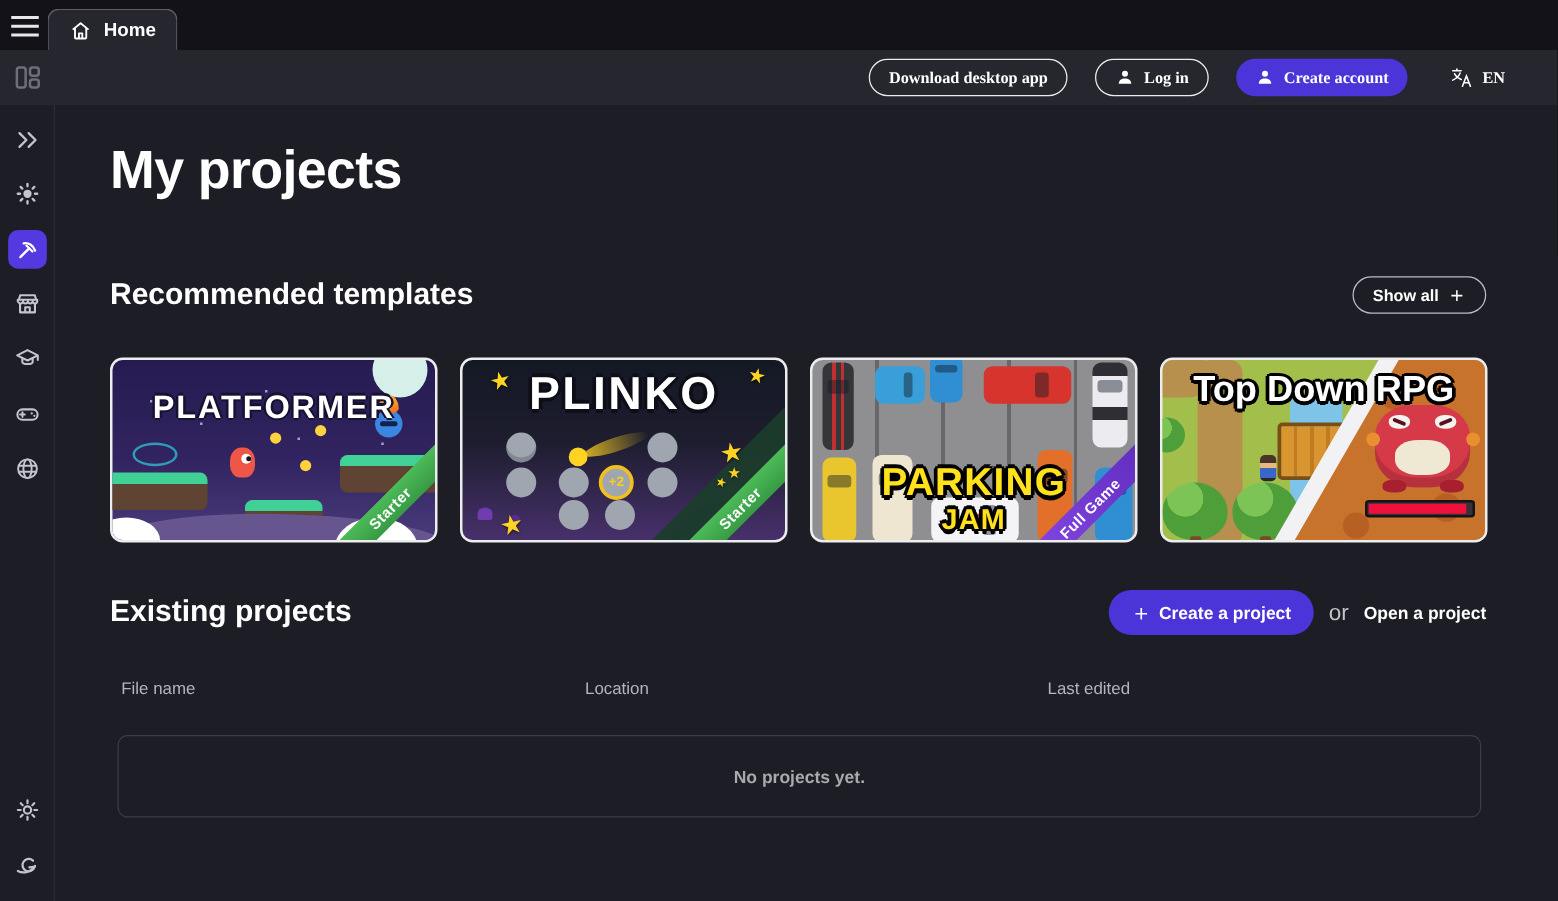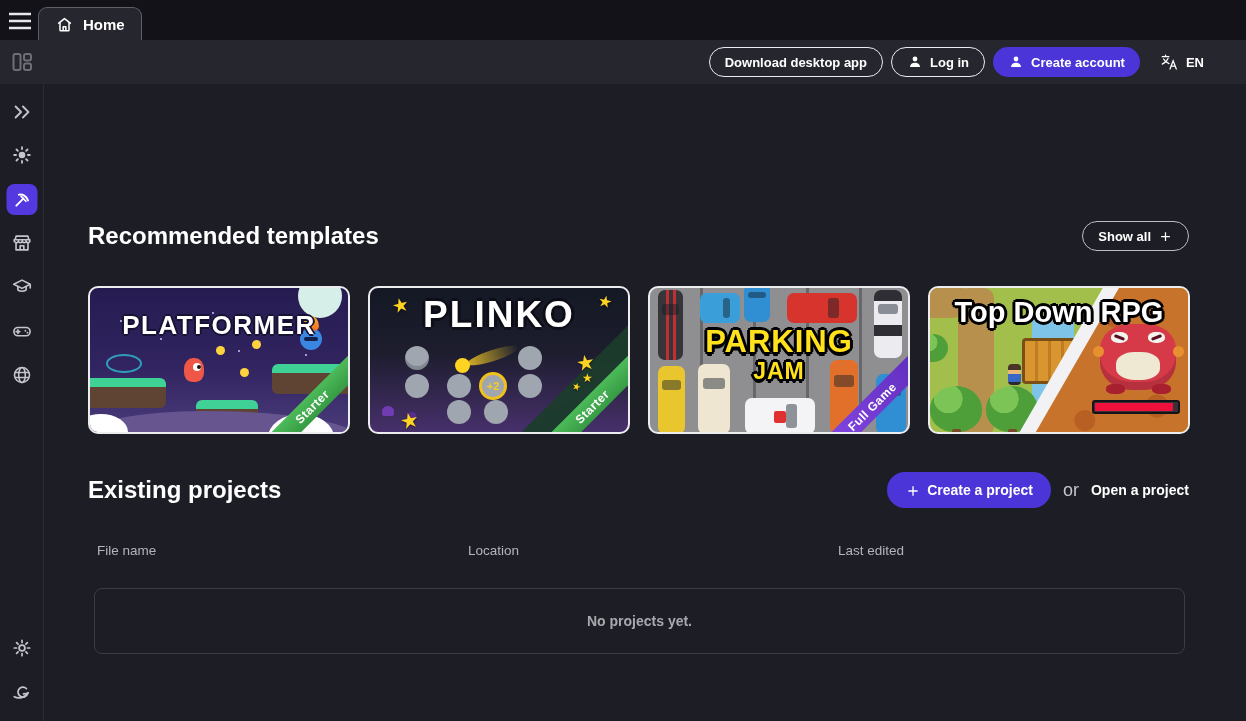--- a/index.html
+++ b/index.html
@@ -16,21 +16,21 @@
   .tab-home {
     position:absolute; left:38px; top:7px; height:34px; padding:0 16px;
     background:#26262e; border:1px solid #5e5e66; border-bottom:none;
     border-radius:9px 9px 0 0; display:flex; align-items:center; gap:9px;
     font-weight:700; font-size:15px; color:#fff; cursor:pointer;
   }
   
   .toolbar { position:absolute; top:40px; left:0; right:0; height:44px; background:#26262e;
              display:flex; align-items:center; padding:0 42px 0 10px; }
   .panel-icon { width:24px; height:24px; color:#6e6e78; cursor:pointer; }
-  .toolbar-right { margin-left:auto; display:flex; align-items:center; gap:8px; }
+  .toolbar-right { margin-left:auto; display:flex; align-items:center; gap:22px;font-family:Liberation Serif, serif; }
   .btn { height:30px; border-radius:16px; display:flex; align-items:center; gap:7px;
          padding:0 15px; font-weight:700; font-size:13px; color:#fff; cursor:pointer;
          background:transparent; border:1px solid #ececf0; font-family:inherit; }
   .btn.primary { background:#4b35d9; border:none; }
   .lang { display:flex; align-items:center; gap:7px; margin-left:12px; font-weight:700;
           font-size:13px; color:#fff; cursor:pointer; }
 
   
   .sidebar { position:absolute; top:84px; left:0; bottom:0; width:44px;
              background:#1d1e25; border-right:1px solid #2c2d34; }
@@ -114,21 +114,21 @@
                border-radius:50% 50% 20% 20%; opacity:.85; box-shadow:24px 4px 0 -2px #5a2f98; }
   .c2-plant { position:absolute; left:168px; top:116px; width:54px; height:34px; background:#221a38;
               border-radius:70% 0 60% 0; transform:rotate(-8deg); }
   .c2-board { position:absolute; bottom:38px; right:-48px; width:170px; height:26px; background:#1c3c2c;
               transform:rotate(-45deg); opacity:.95; }
   .star { position:absolute; color:#ffd321; text-shadow:0 1px 2px rgba(0,0,0,.55); line-height:1; z-index:4; }
 
   
   .c3 { background:repeating-linear-gradient(90deg, transparent 0 50px, rgba(55,55,60,.45) 50px 53px), #8f8f92; }
   .c3-title1, .c3-title2 { color:#ffe11c; letter-spacing:1px;
-    text-shadow:3px 0 #000,-3px 0 #000,0 3px #000,0 -3px #000,2px 2px #000,-2px -2px #000,2px -2px #000,-2px 2px #000,0 4px #000; }
+    text-shadow:3px 0 #000,-3px 0 #000,0 3px #000,0 -3px #000,2px 2px #000,-2px -2px #000,2px -2px #000,-2px 2px #000,0 4px #000;margin-top:44px; }
   .c3-title1 { top:36px; font-size:31px; }
   .c3-title2 { top:70px; font-size:23px; }
   .car { position:absolute; border-radius:7px; }
   .car.v::after { content:""; position:absolute; left:16%; right:16%; top:20%; height:16%;
                   background:rgba(18,28,40,.45); border-radius:3px; }
   .car.h::after { content:""; position:absolute; top:16%; bottom:16%; left:58%; width:17%;
                   background:rgba(18,28,40,.45); border-radius:3px; }
   .car.stripes { background:linear-gradient(90deg,#35353a 0 30%,#c03030 30% 42%,#35353a 42% 58%,#c03030 58% 70%,#35353a 70%) !important; }
   .car.police { background:linear-gradient(180deg,#2e2e34 0 16%,#ececf0 16% 52%,#2e2e34 52% 68%,#ececf0 68%) !important; }
   .car.ambu::before { content:""; position:absolute; left:42%; top:36%; width:12px; height:12px;
@@ -315,20 +315,21 @@
     </div>
     <div class="side-icon" style="top:597px">
       <svg viewBox="0 0 24 24" fill="none" stroke="currentColor" stroke-width="1.9" stroke-linecap="round">
           <path d="M16.8 8.2a5.4 5.4 0 1 0 1.4 5.4l-4.6.4"></path>
           <path d="M3.6 17.2c4.8 2.6 11.4 1.2 15-4.4"></path>
         </svg>
     </div>
   </div>
 
   <div class="content">
+    <div class="page-title">My projects</div>
 
     <div class="sec-heading h-templates">Recommended templates</div>
     <div class="show-all">
       <button class="btn">
         <span>Show all</span>
         <span class="plus-ic">
           <svg viewBox="0 0 24 24" width="15" height="15" fill="none" stroke="#fff" stroke-width="2">
               <path d="M12 5v14M5 12h14"></path>
             </svg>
         </span>

